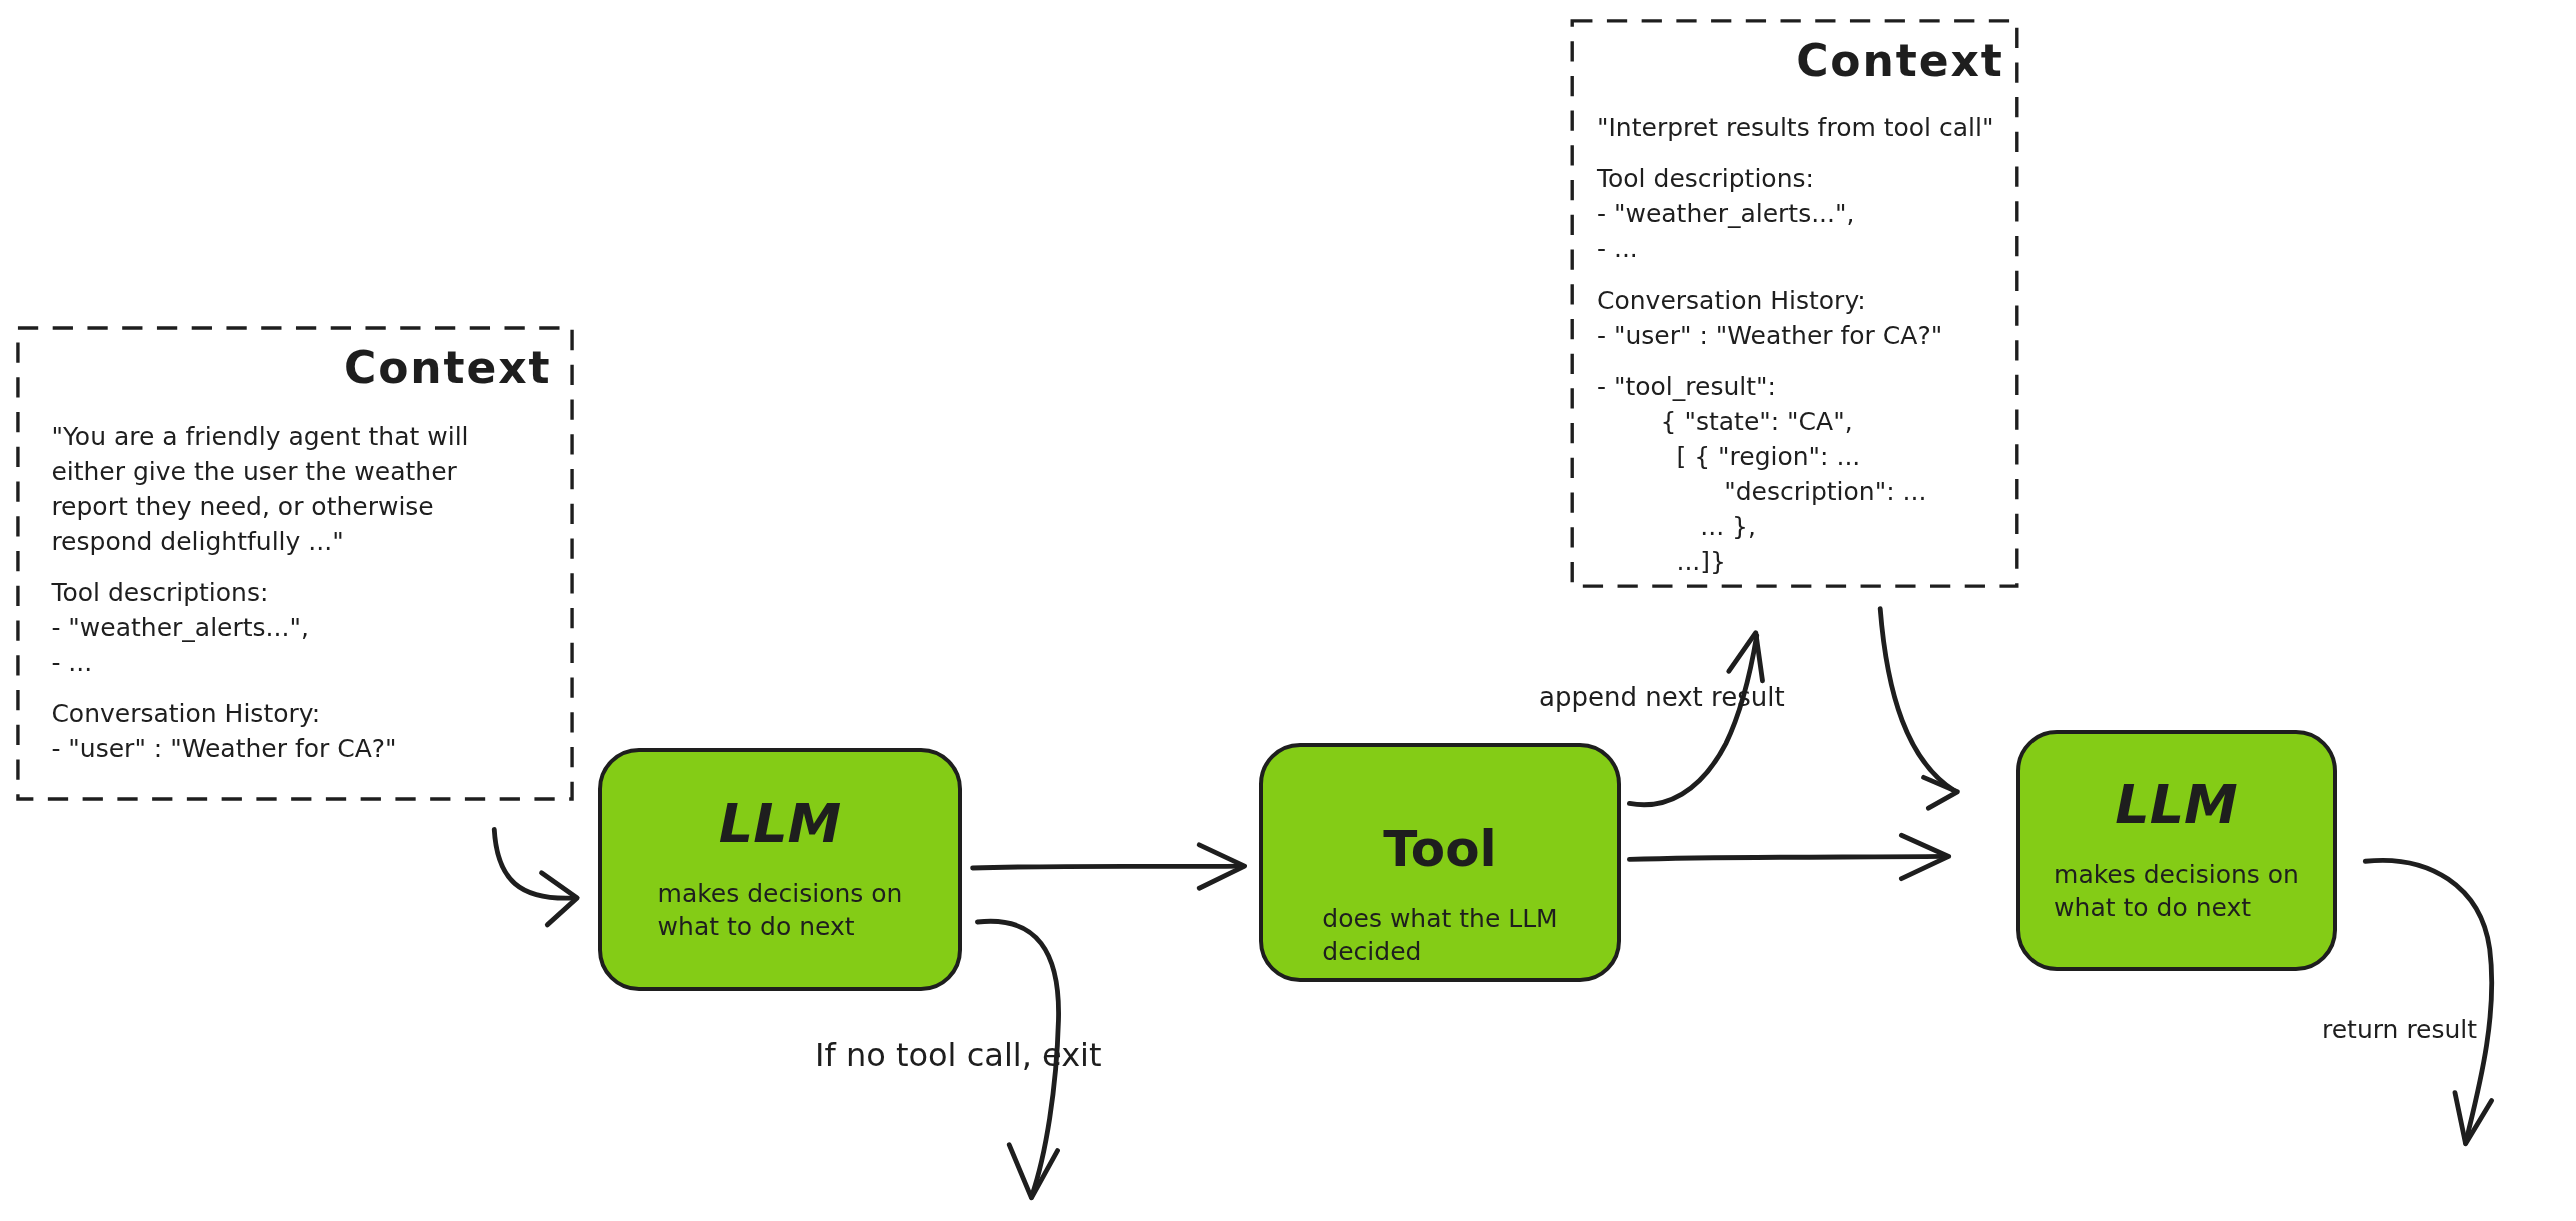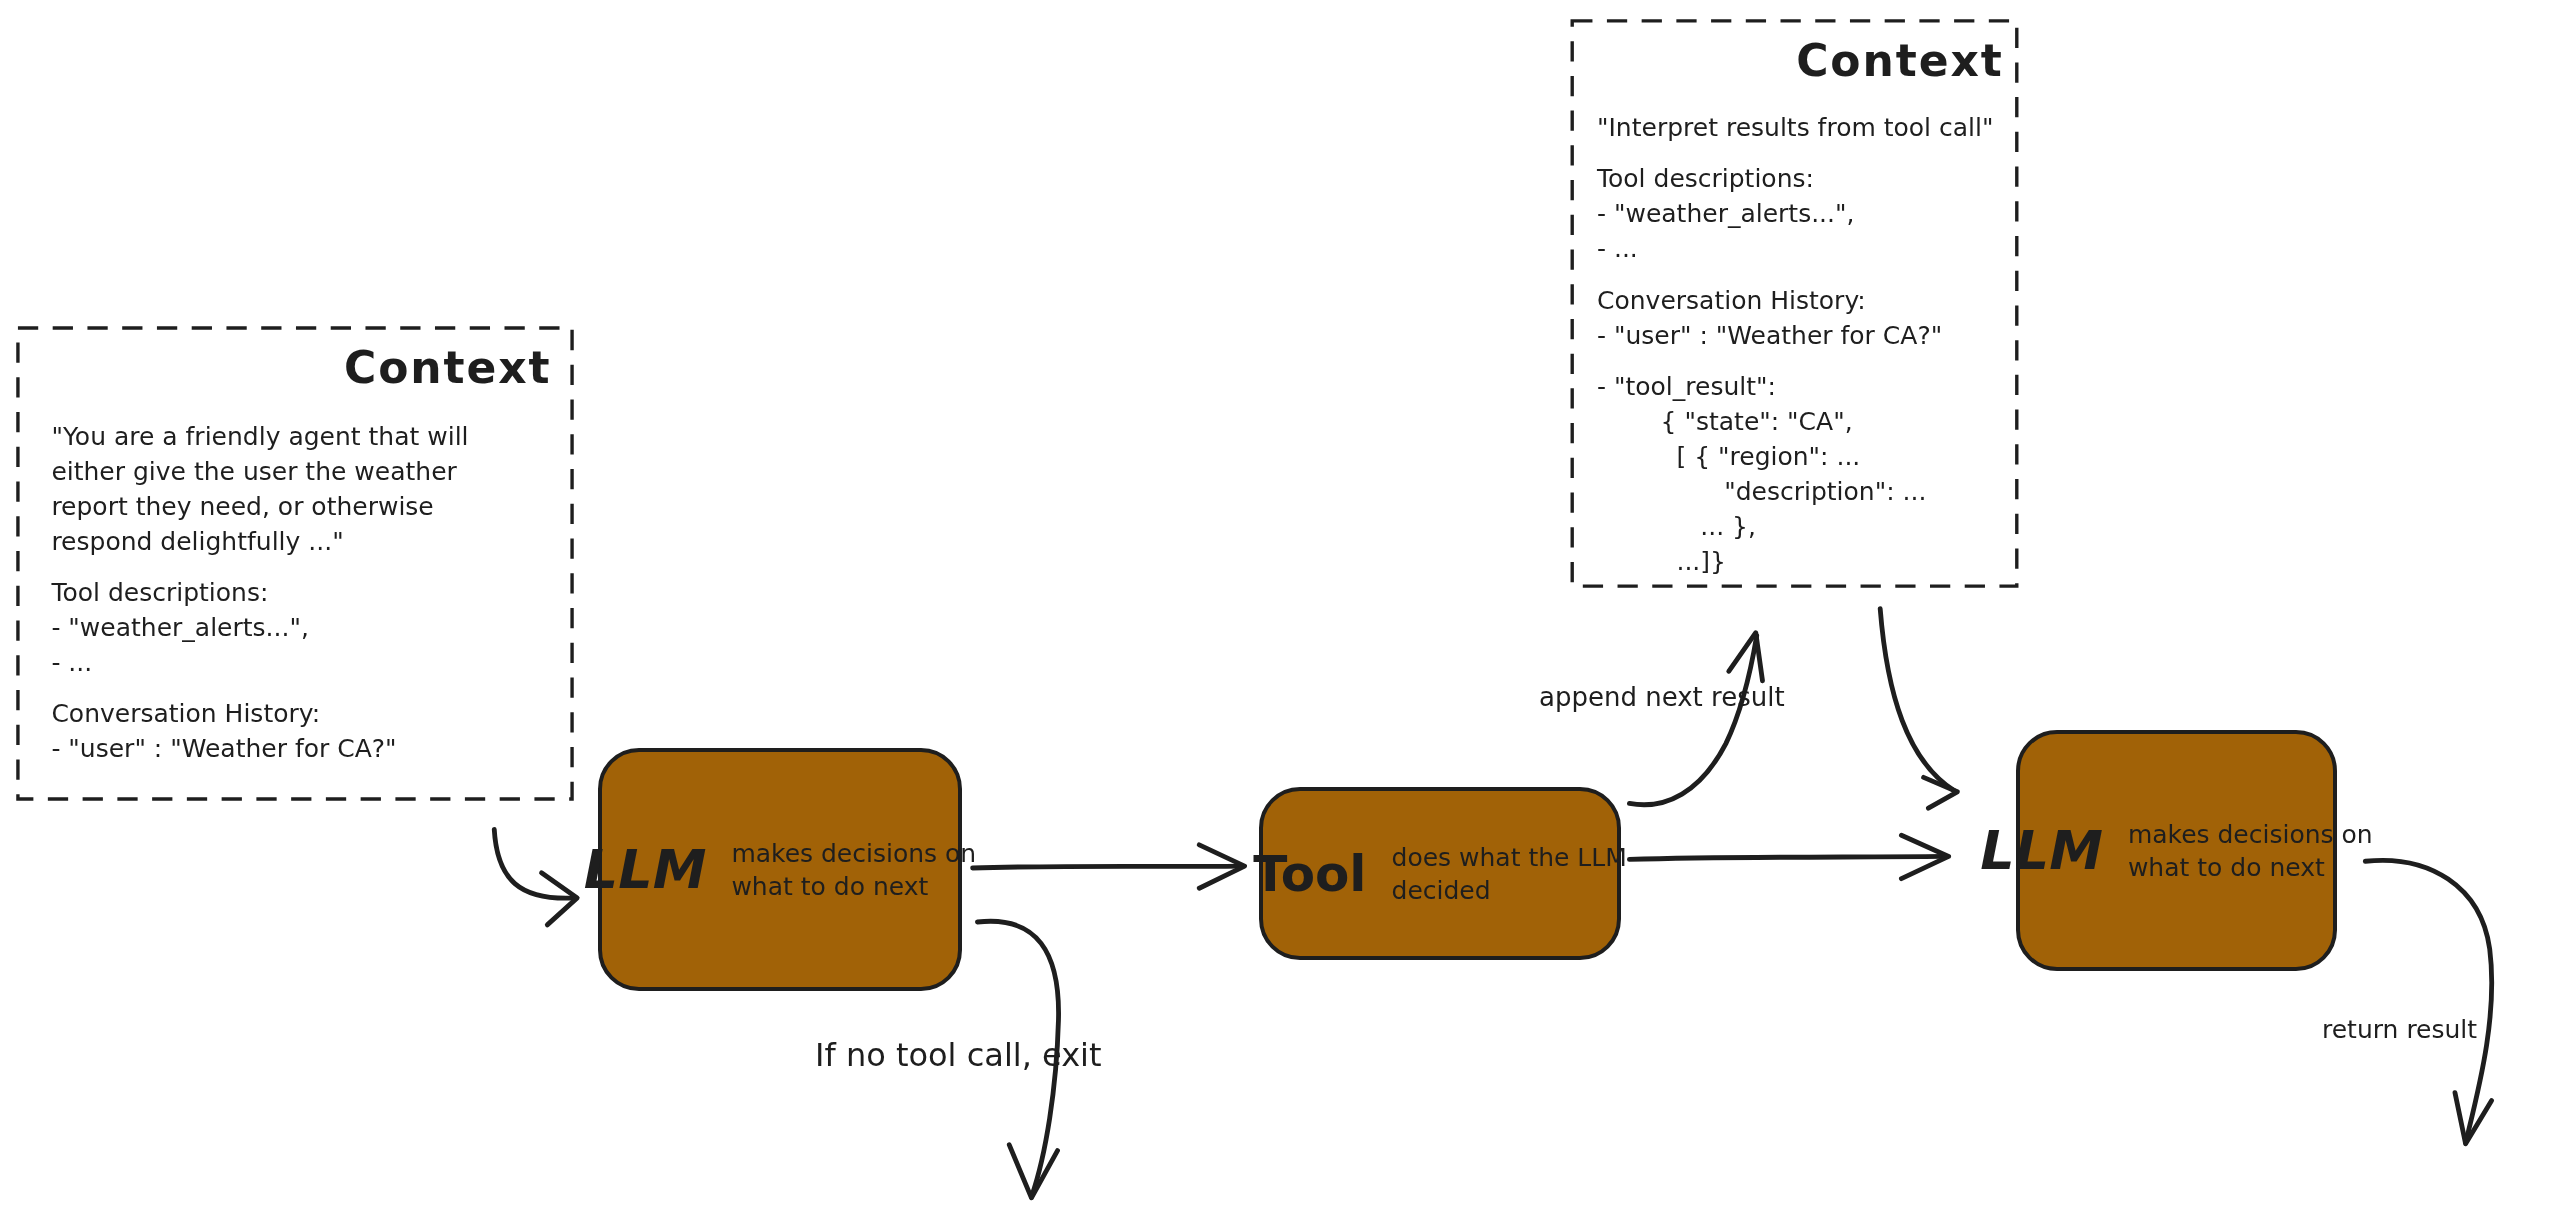--- a/index.html
+++ b/index.html
@@ -59,22 +59,23 @@
     font-size: 25px;
     line-height: 35px;
     margin: 0 0 16.4px 0;
   }
   
   .node {
     position: absolute;
     box-sizing: border-box;
     border: 4.8px solid #1e1e1e;
     border-radius: 41px;
-    background: #a16207;
+    background: #84cc16;
     display: flex;
+    flex-direction: column;
     align-items: center;
     justify-content: center;
     gap: 25px;
     padding: 9.6px 17.4px;
   }
   .node-title {
     font-size: 50px;
     font-weight: bold;
     line-height: 56px;
   }
@@ -181,21 +182,21 @@
         </div>
     </div>
   </div>
 
   <div class="node" style="left:598px; top:748px; width:364px; height:243px;">
     <div class="node-title italic">LLM</div>
     <div class="node-subtitle">makes decisions on
 what to do next</div>
   </div>
 
-  <div class="node" style="left:1259px; top:787px; width:362px; height:173px;">
+  <div class="node" style="left:1259px; top:743px; width:362px; height:239px;justify-content:flex-end;">
     <div class="node-title">Tool</div>
     <div class="node-subtitle">does what the LLM
 decided</div>
   </div>
 
   <div class="node" style="left:2016px; top:730px; width:321px; height:241px;">
     <div class="node-title italic">LLM</div>
     <div class="node-subtitle">makes decisions on
 what to do next</div>
   </div>

